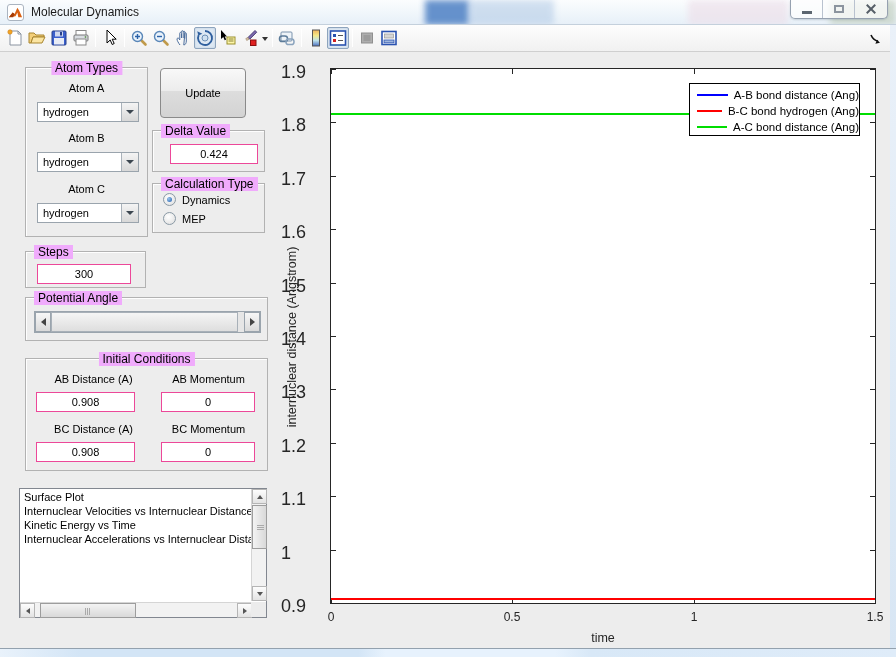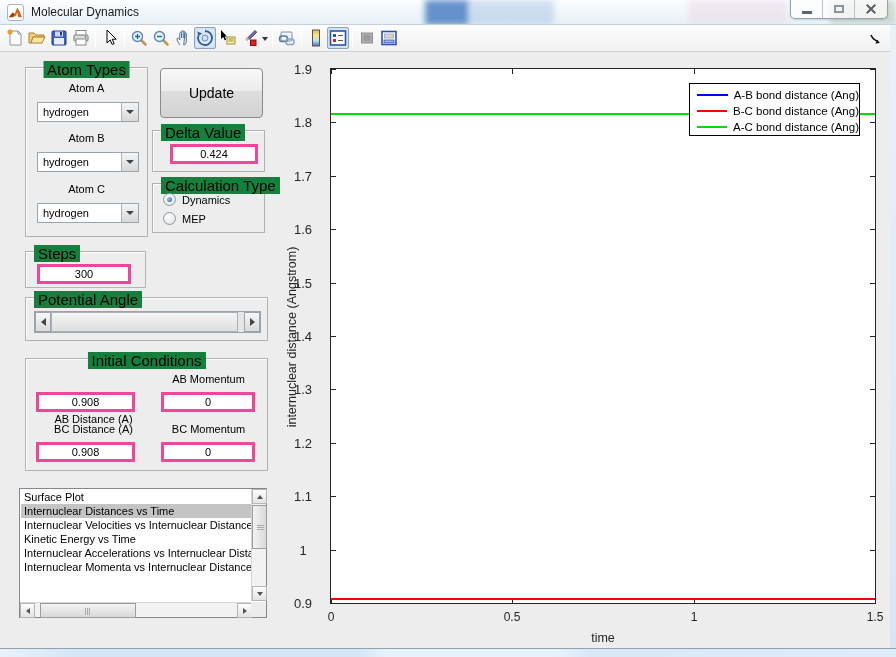--- a/index.html
+++ b/index.html
@@ -39,34 +39,34 @@
   #client { position:absolute; left:0; top:52px; width:890px; height:596px; background:#ededed; }
   #border-right { position:absolute; right:0; top:25px; width:6px; height:623px;
     background:linear-gradient(#eaf1f9,#d8e6f4); }
   #desktop-strip { position:absolute; left:0; top:648px; width:896px; height:9px;
     border-top:1px solid #93a1ae;
     background:linear-gradient(90deg,#e9f2fb 0%,#d3e5f6 9%,#d3e5f6 40%,#e7f2fd 43%,#e7f2fd 62%,#d8e8f7 66%,#dfecf9 100%); }
 
   
   .panel { position:absolute; border:1px solid #b2b2b2;
     box-shadow:inset 1px 1px 0 rgba(255,255,255,.9); }
-  .panel-title { position:absolute; top:-7px; left:8px; background:#15803d; padding:0 4px;
-    font-size:15px; color:#000; white-space:nowrap; }
+  .panel-title { position:absolute; top:-7px; left:8px; background:#f0abfc; padding:0 4px;
+    font-size:12px; color:#000; white-space:nowrap; }
   .panel-title.center { left:50%; transform:translateX(-50%); }
   .ctl-label { position:absolute; font-size:11px; color:#000; text-align:center; white-space:nowrap; }
-  .edit { position:absolute; height:20px; background:#fff; border:3px solid #ec4899;
+  .edit { position:absolute; height:20px; background:#fff; border:1px solid #ec4899;
     font-size:11px; text-align:center; font-family:"Liberation Sans",sans-serif; color:#000; padding:0; }
   .combo { position:absolute; height:20px; background:#fff; border:1px solid #9aa4ad; }
   .combo .combo-text { position:absolute; left:5px; top:3px; font-size:11px; }
   .combo .combo-btn { position:absolute; right:0; top:0; width:17px; height:18px;
     background:linear-gradient(#f4f4f4,#d8d8d8); border-left:1px solid #aab2ba;
     display:flex; align-items:center; justify-content:center; }
   .combo .combo-btn::after { content:''; border:4px solid transparent; border-top:4px solid #3c4650; margin-top:4px; }
-  #update-btn { position:absolute; left:160px; top:16px; width:103px; height:50px;
-    border:1px solid #8a8a8a; border-radius:4px; font-size:14px; color:#000;
+  #update-btn { position:absolute; left:160px; top:16px; width:86px; height:50px;
+    border:1px solid #8a8a8a; border-radius:4px; font-size:11px; color:#000;
     background:linear-gradient(#f8f8f8,#ececec 45%,#dddddd 46%,#d3d3d3);
     display:flex; align-items:center; justify-content:center; }
   .radio-row { position:absolute; left:10px; display:flex; align-items:center; gap:6px; }
   .radio { width:13px; height:13px; border-radius:50%; border:1px solid #8a99a5;
     background:radial-gradient(circle at 40% 35%, #ffffff, #dcdcdc); }
   .radio.on::after { content:''; display:block; width:5px; height:5px; margin:3px; border-radius:50%;
     background:radial-gradient(circle at 35% 35%, #9cc4ea, #1f5fb0); }
   .radio-label { font-size:11px; }
 
   
@@ -108,21 +108,21 @@
     box-shadow:2px 0 0 #aaa, 4px 0 0 #aaa; }
 
   
   #plot { position:absolute; left:330px; top:16px; width:546px; height:536px;
     background:#fff; border:1px solid #262626; }
   .series-line { position:absolute; left:0; width:100%; height:2px; }
   .ytick-mark-l { position:absolute; left:0; width:5px; height:1px; background:#262626; }
   .ytick-mark-r { position:absolute; right:0; width:5px; height:1px; background:#262626; }
   .xtick-mark-b { position:absolute; bottom:0; width:1px; height:5px; background:#262626; }
   .xtick-mark-t { position:absolute; top:0; width:1px; height:5px; background:#262626; }
-  .ytick-label { position:absolute; left:-50px; width:44px; text-align:center; font-size:13px; color:#262626; }
+  .ytick-label { position:absolute; left:-50px; width:44px; text-align:left; font-size:18px; color:#262626; }
   .xtick-label { position:absolute; width:44px; text-align:center; font-size:12px; color:#262626; }
   #xlabel { position:absolute; left:0; top:562px; width:100%; text-align:center; font-size:12.5px; color:#262626; }
   #ylabel { position:absolute; left:-306px; top:260px; width:536px; height:16px; text-align:center;
     font-size:12.5px; color:#262626; transform:rotate(-90deg); }
   #legend { position:absolute; left:358px; top:14px; width:171px; height:53px;
     background:#fff; border:1px solid #000; padding-top:3px; }
   .legend-row { height:16px; display:flex; align-items:center; }
   .legend-line { width:31px; height:2px; margin-left:7px; }
   .legend-text { font-size:11.5px; margin-left:6px; white-space:nowrap; }
 </style>
@@ -341,38 +341,36 @@
       <span class="panel-title">Potential Angle</span>
       <div id="slider">
         <span class="sl-arrow left"></span>
         <span id="sl-thumb"></span>
         <span class="sl-arrow right"></span>
       </div>
     </div>
 
     <div class="panel" style="left:25px;top:306px;width:243px;height:113px;">
       <span class="panel-title center">Initial Conditions</span>
-      <span class="ctl-label" style="left:10px;width:115px;top:14px;margin-top:40px;">AB Distance (A)</span>
+      <span class="ctl-label" style="left:10px;width:115px;top:14px;">AB Distance (A)</span>
       <span class="ctl-label" style="left:130px;width:105px;top:14px;">AB Momentum</span>
       <input class="edit" style="left: 10px; top: 33px; width: 99px;" value="0.908">
       <input class="edit" style="left: 135px; top: 33px; width: 94px;" value="0">
       <span class="ctl-label" style="left:10px;width:115px;top:64px;">BC Distance (A)</span>
       <span class="ctl-label" style="left:130px;width:105px;top:64px;">BC Momentum</span>
       <input class="edit" style="left: 10px; top: 83px; width: 99px;" value="0.908">
       <input class="edit" style="left: 135px; top: 83px; width: 94px;" value="0">
     </div>
 
     <div id="listbox">
       <div id="list-items">
           <div class="list-item">Surface Plot</div>
-          <div class="list-item selected">Internuclear Distances vs Time</div>
           <div class="list-item">Internuclear Velocities vs Internuclear Distance</div>
           <div class="list-item">Kinetic Energy vs Time</div>
           <div class="list-item">Internuclear Accelerations vs Internuclear Dista</div>
-          <div class="list-item">Internuclear Momenta vs Internuclear Distance</div>
         </div>
       <div class="sb" id="vsb">
         <span class="sb-btn up" style="left:0;top:0;"></span>
         <span class="sb-thumb" id="vsb-thumb">
             <span class="grip"></span>
           </span>
         <span class="sb-btn down" style="left:0;bottom:0;"></span>
       </div>
       <div class="sb" id="hsb">
         <span class="sb-btn lft" style="left:0;top:0;"></span>
@@ -439,21 +437,21 @@
           <div class="series-line" style="top: 529px; background: rgb(255, 0, 0);"></div>
           <div class="series-line" style="top: 44px; background: rgb(0, 221, 0);"></div>
         </div>
       <div id="legend">
           <div class="legend-row">
             <span class="legend-line" style="background: rgb(0, 0, 255);"></span>
             <span class="legend-text">A-B bond distance (Ang)</span>
           </div>
           <div class="legend-row">
             <span class="legend-line" style="background: rgb(255, 0, 0);"></span>
-            <span class="legend-text">B-C bond distance (Ang)</span>
+            <span class="legend-text">B-C bond hydrogen (Ang)</span>
           </div>
           <div class="legend-row">
             <span class="legend-line" style="background: rgb(0, 221, 0);"></span>
             <span class="legend-text">A-C bond distance (Ang)</span>
           </div>
         </div>
     </div>
 
   </div>
 

